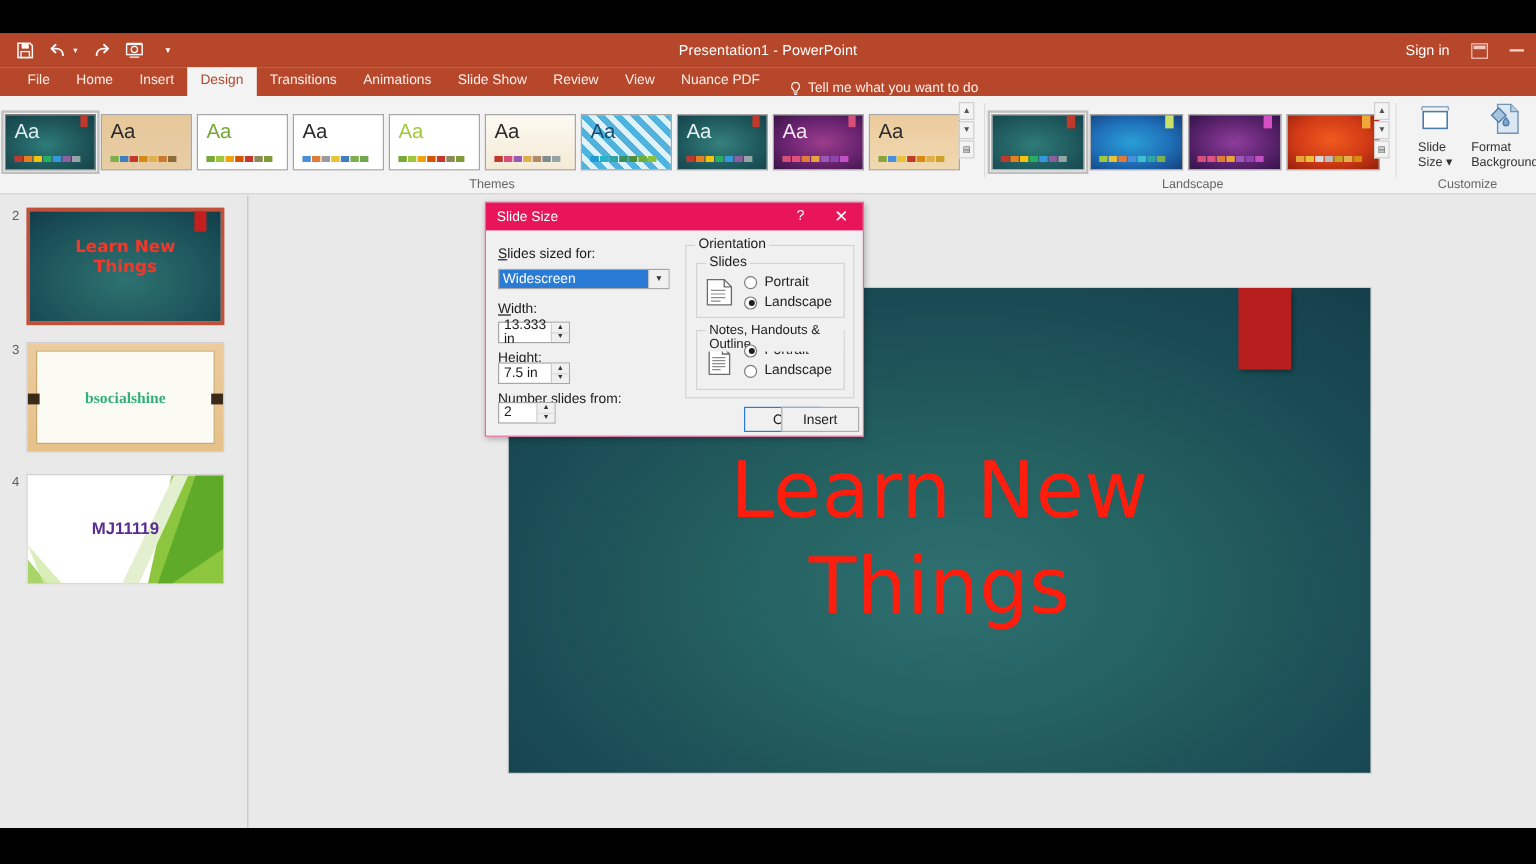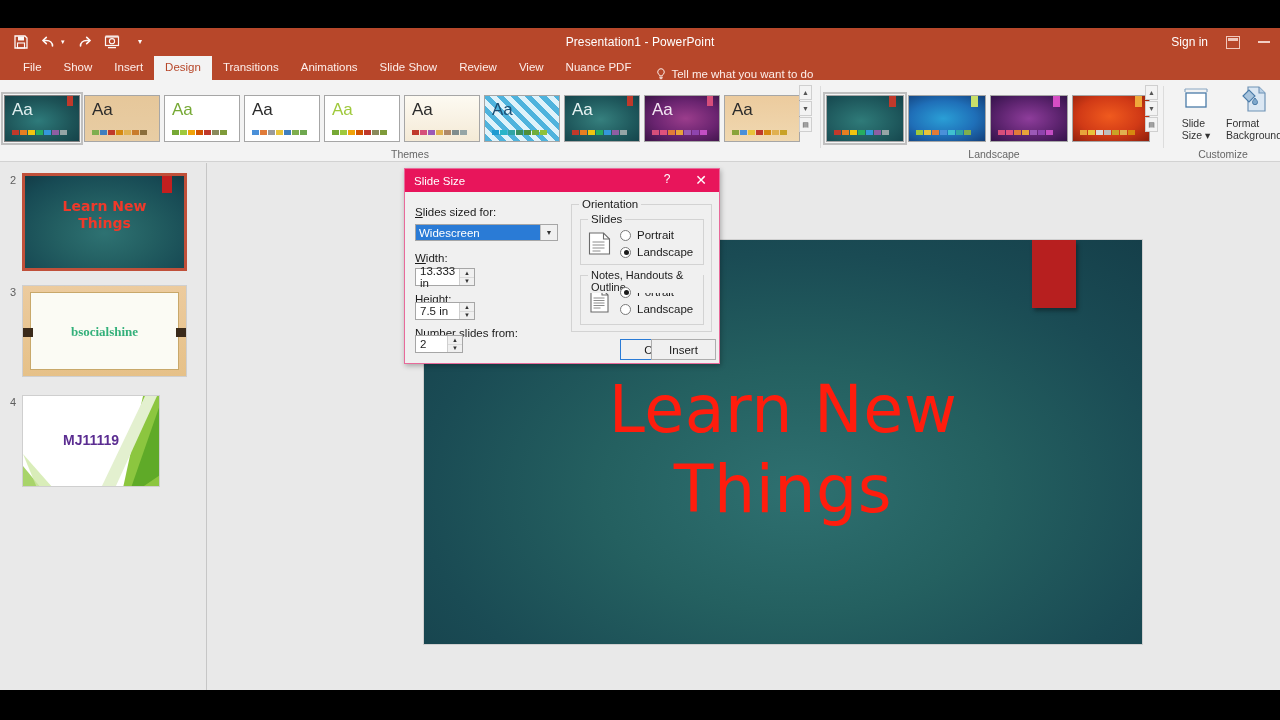--- a/index.html
+++ b/index.html
@@ -228,21 +228,21 @@
 
     <div class="tr-area">
       <span class="signin">Sign in</span>
       <span class="ribopt"></span>
       <span class="minbtn"></span>
     </div>
   </div>
 
   <div class="tabbar" id="tabbar">
     <div class="tab">File</div>
-      <div class="tab">Show</div>
+      <div class="tab">Home</div>
       <div class="tab">Insert</div>
       <div class="tab active">Design</div>
       <div class="tab">Transitions</div>
       <div class="tab">Animations</div>
       <div class="tab">Slide Show</div>
       <div class="tab">Review</div>
       <div class="tab">View</div>
       <div class="tab">Nuance PDF</div>
       <div class="tellme">
       <span class="bulb">
@@ -497,21 +497,21 @@
         <span class="slide-num">3</span>
         <div class="slide-box" style="width: 165px; height: 92px; background: linear-gradient(rgb(236, 203, 158) 0%, rgb(230, 193, 136) 100%); border: 1px solid rgb(207, 207, 207);">
           <div style="position:absolute;left:7px;top:6px;right:7px;bottom:6px;background:#fbfbf4;border:1px solid #c8a86a;"></div>
           <div style="position:absolute;left:0px;top:42px;width:10px;height:9px;background:#3a2a1a;"></div>
           <div style="position:absolute;right:0px;top:42px;width:10px;height:9px;background:#3a2a1a;"></div>
           <div style="position:absolute;left:0;top:38px;width:100%;text-align:center;color:#33b07a;font-size:13px;font-family:'Liberation Serif',serif;font-weight:bold;">bsocialshine</div>
         </div>
       </div>
       <div class="slide-item" style="left: 22px; top: 232px; width: 165px; height: 92px;">
         <span class="slide-num">4</span>
-        <div class="slide-box" style="width: 138px; height: 92px; background: rgb(255, 255, 255); border: 1px solid rgb(207, 207, 207);">
+        <div class="slide-box" style="width: 165px; height: 92px; background: rgb(255, 255, 255); border: 1px solid rgb(207, 207, 207);">
           <svg width="165" height="92" viewBox="0 0 165 92" style="position:absolute;left:0;top:0;">
             <polygon points="120,0 165,0 165,92 100,92" fill="#8cc63f"></polygon>
             <polygon points="140,0 165,0 165,60 118,92 108,92" fill="#5faa28"></polygon>
             <polygon points="122,0 134,0 92,92 78,92" fill="#e3f0cf"></polygon>
             <polygon points="0,70 18,92 0,92" fill="#a8d46a"></polygon>
             <polygon points="0,58 30,92 14,92" fill="#cfe8a8" opacity=".8"></polygon>
           </svg>
           <div style="position:absolute;left:0;top:36px;width:100%;text-align:center;color:#5b2d91;font-size:14px;font-weight:bold;font-family:'Liberation Sans',sans-serif;">MJ11119</div>
         </div>
       </div>

